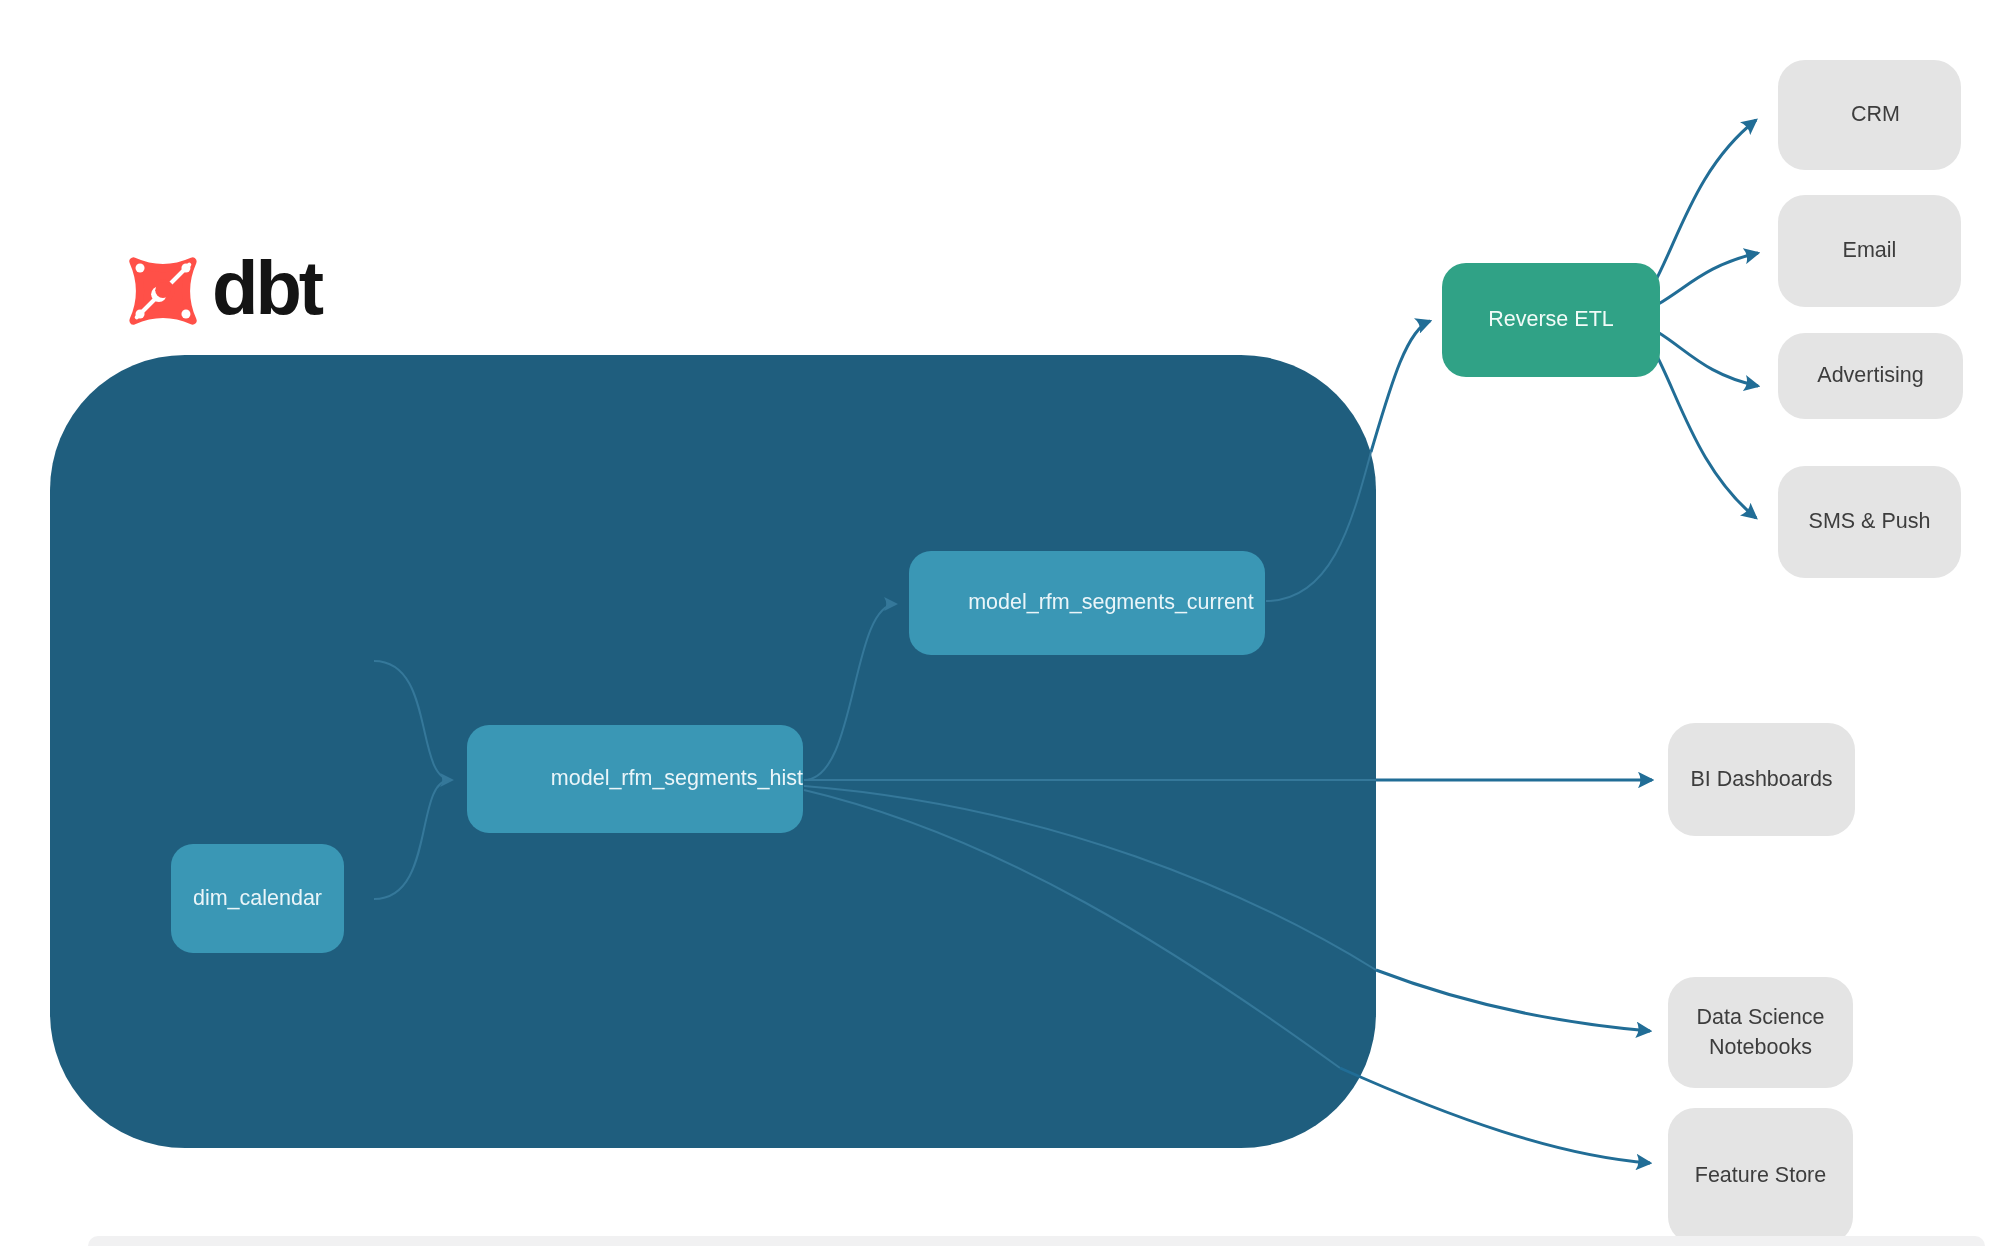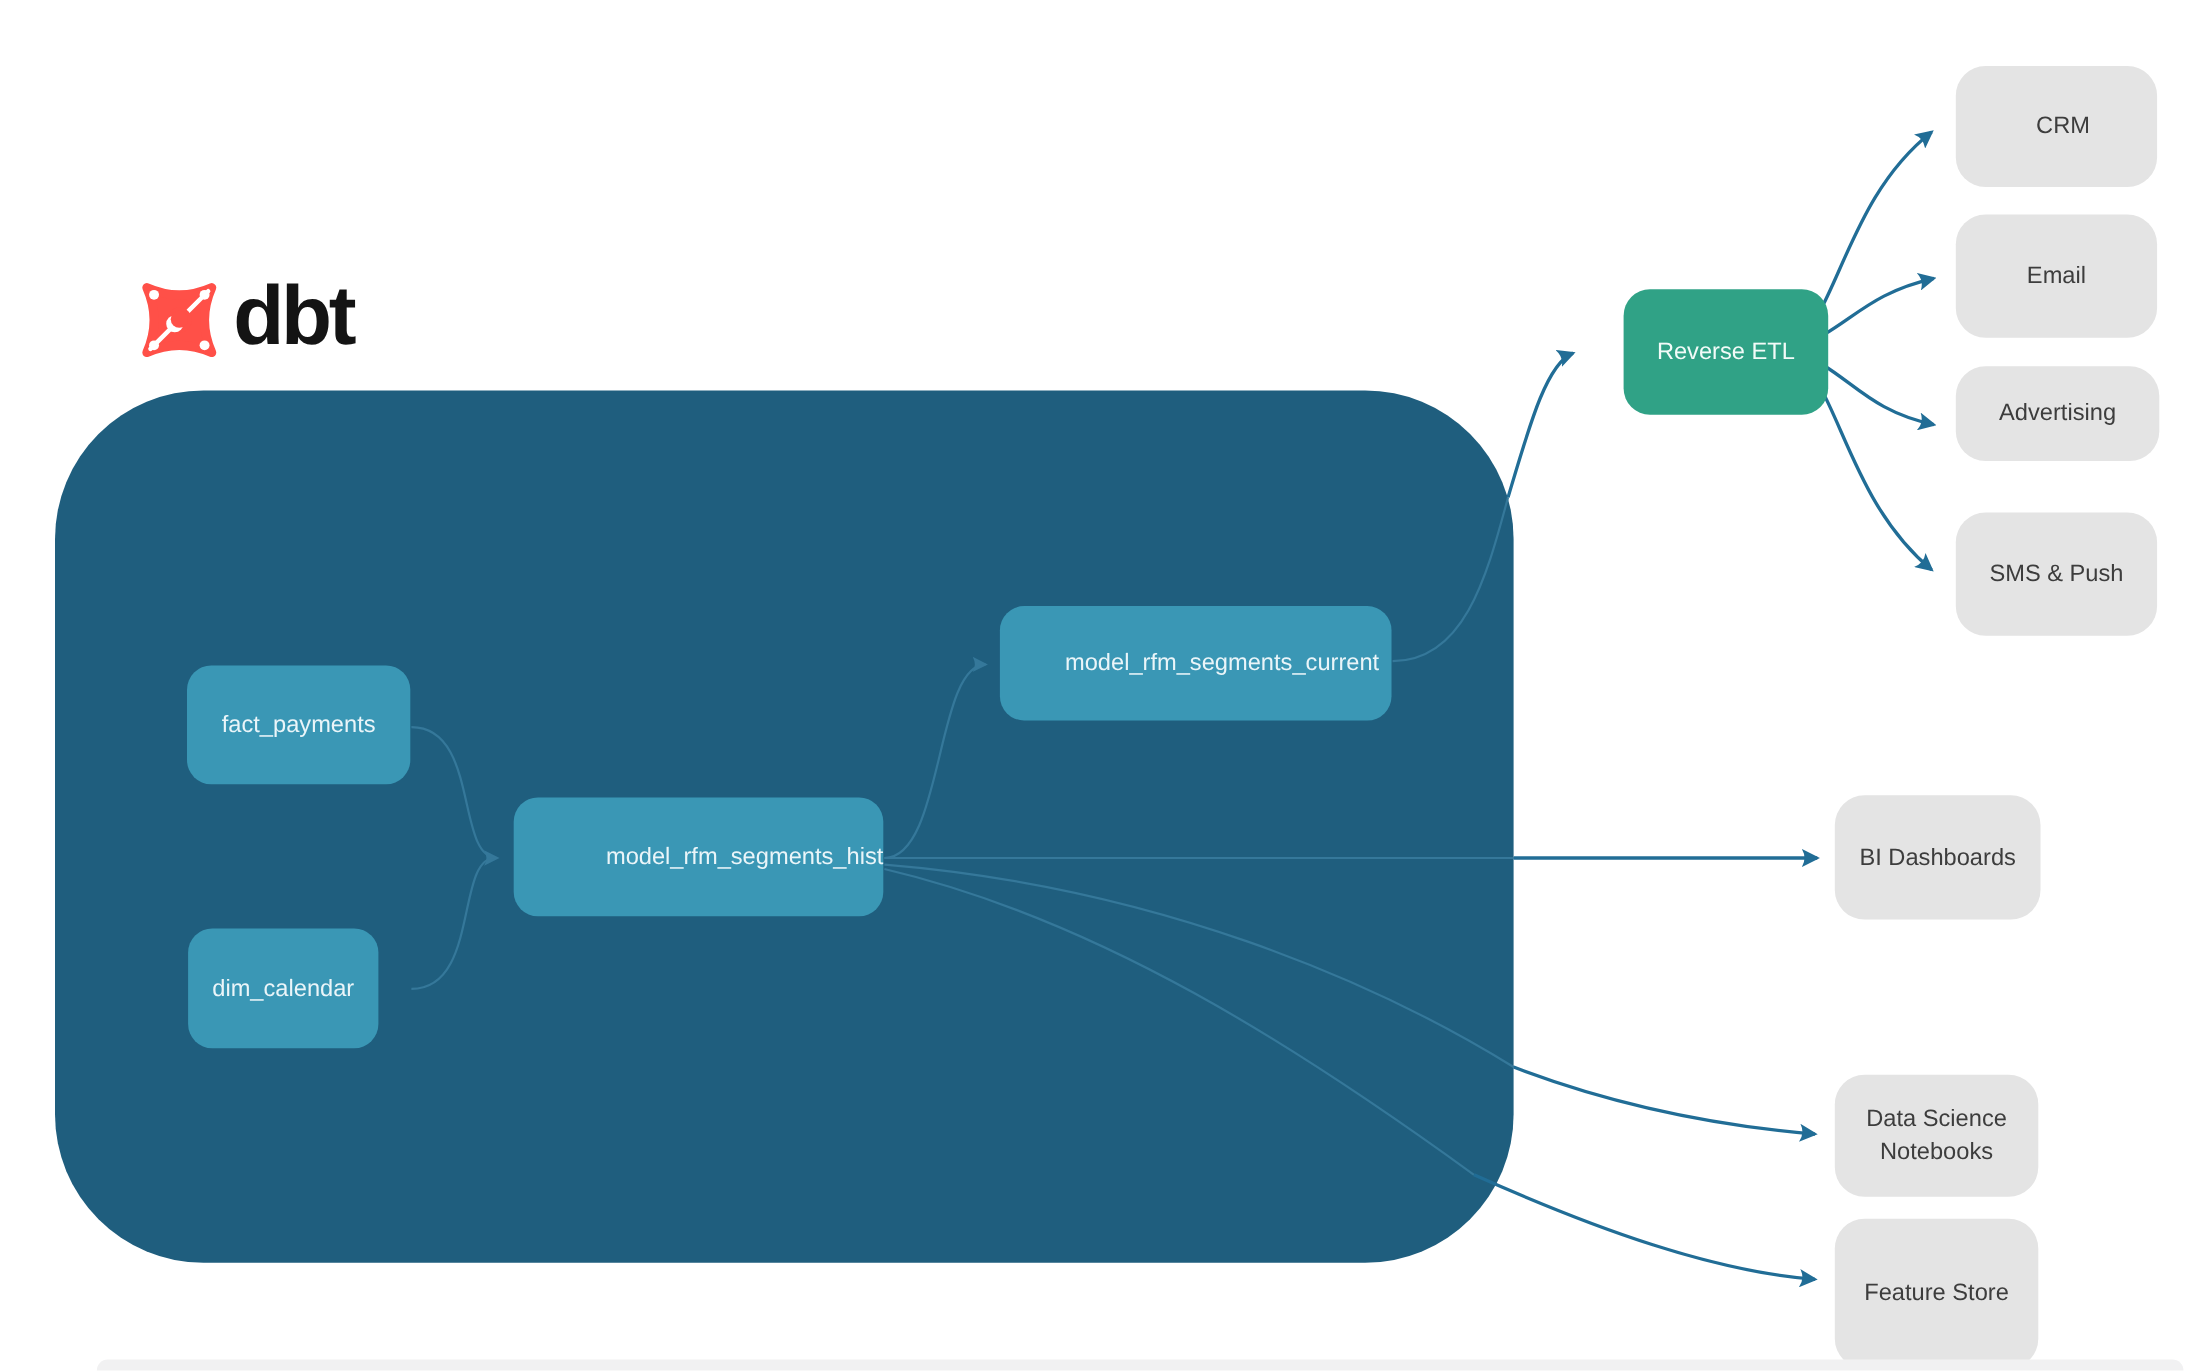--- a/index.html
+++ b/index.html
@@ -68,21 +68,21 @@
   .target-node{
     background:var(--target-node);
     color:#3D3D3D;
     border-radius:27px;
   }
 
   #node-fact        {left:170px;  top:605px;  width:203px; height:108px;}
   #node-dim         {left:171px;  top:844px;  width:173px; height:109px;}
   #node-hist        {left:467px;  top:725px;  width:336px; height:108px;justify-content:flex-end;}
   #node-current     {left:909px;  top:551px;  width:356px; height:104px;padding-left:48px;}
-  #node-reverse-etl {left:1442px; top:263px;  width:186px; height:114px;margin-left:34px;}
+  #node-reverse-etl {left:1442px; top:263px;  width:218px; height:114px;}
   #node-crm         {left:1778px; top:60px;   width:183px; height:110px;padding-left:12px;}
   #node-email       {left:1778px; top:195px;  width:183px; height:112px;}
   #node-advertising {left:1778px; top:333px;  width:185px; height:86px;}
   #node-sms         {left:1778px; top:466px;  width:183px; height:112px;}
   #node-bi          {left:1668px; top:723px;  width:187px; height:113px;}
   #node-ds          {left:1668px; top:977px;  width:185px; height:111px; padding:0 18px;}
   #node-fs          {left:1668px; top:1108px; width:185px; height:136px;}
 
   
   .edges-layer{position:absolute;left:0;top:0;width:2000px;height:1246px;pointer-events:none;}
@@ -143,23 +143,20 @@
     <path class="edge-out" d="M1371 452 C1390 388 1406 330 1430 321" marker-end="url(#arrOut)"></path>
     <path class="edge-out" d="M1376 780 L1652 780" marker-end="url(#arrOut)"></path>
     <path class="edge-out" d="M1376 970 C1470 1006 1568 1024 1650 1031" marker-end="url(#arrOut)"></path>
     <path class="edge-out" d="M1340 1068 C1452 1118 1558 1156 1650 1163" marker-end="url(#arrOut)"></path>
     <path class="edge-out" d="M1630 316 C1672 280 1680 180 1756 120" marker-end="url(#arrOut)"></path>
     <path class="edge-out" d="M1630 317 C1680 300 1692 268 1758 253" marker-end="url(#arrOut)"></path>
     <path class="edge-out" d="M1630 319 C1680 336 1692 372 1758 386" marker-end="url(#arrOut)"></path>
     <path class="edge-out" d="M1630 320 C1672 352 1680 455 1756 518" marker-end="url(#arrOut)"></path>
   </svg>
 
-  <div id="node-fact" class="node model-node">
-    <span>fact_payments</span>
-  </div>
   <div id="node-dim" class="node model-node">
     <span>dim_calendar</span>
   </div>
   <div id="node-hist" class="node model-node">
     <span>model_rfm_segments_hist</span>
   </div>
   <div id="node-current" class="node model-node">
     <span>model_rfm_segments_current</span>
   </div>
 

